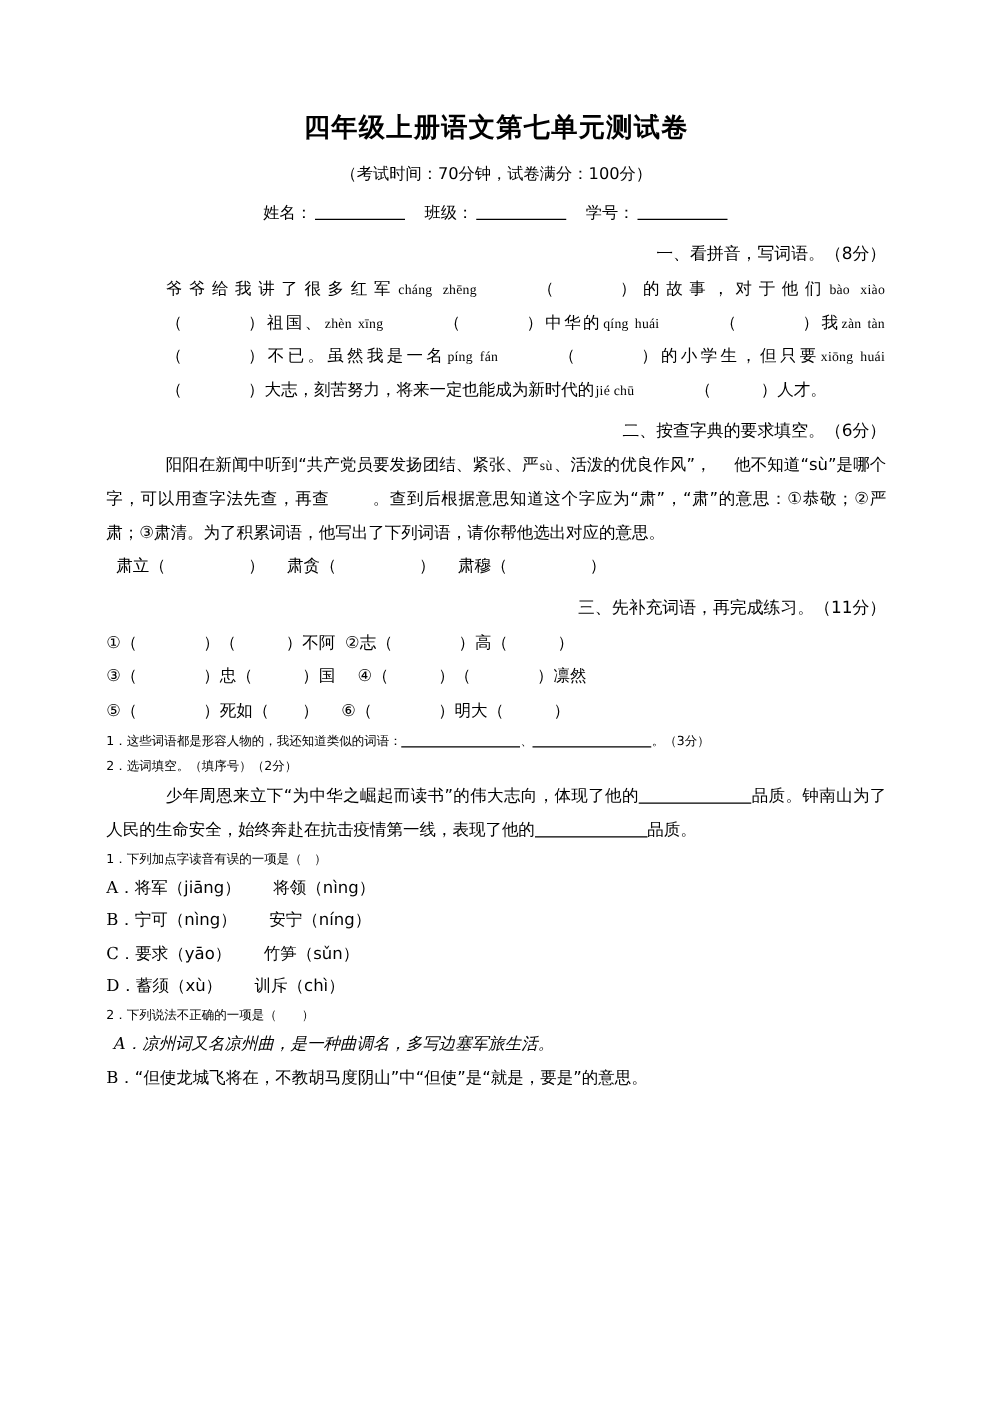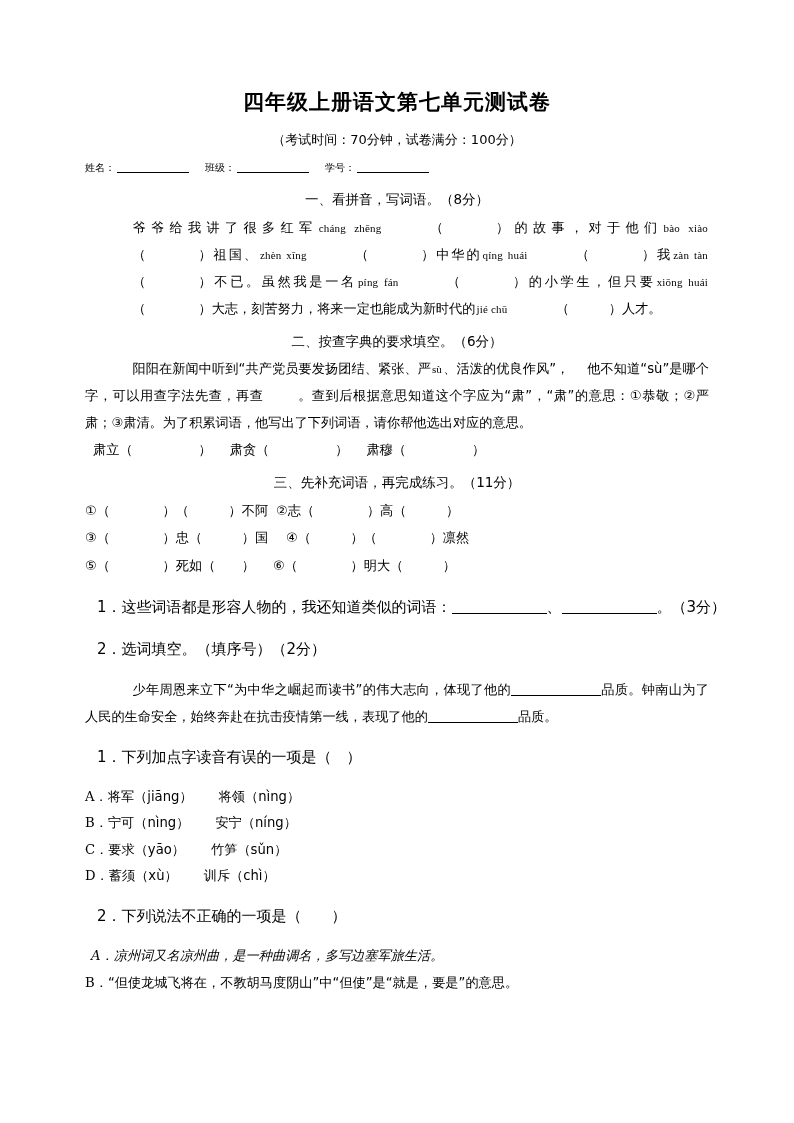--- a/index.html
+++ b/index.html
@@ -40,60 +40,60 @@
     line-height: 1.3;
     margin: 0 0 16px 0;
   }
   .doc-subtitle {
     text-align: center;
     font-size: 13px;
     line-height: 1.4;
     margin: 0 0 12px 0;
   }
   .idline {
-    text-align: left;
-    font-size: 10px;
+    text-align: center;
+    font-size: 13px;
     margin: 0 0 14px 0;
     white-space: nowrap;
   }
   .idline .blank {
     display: inline-block;
     border-bottom: 1px solid #000;
     width: 72px;
     height: 0.95em;
     vertical-align: -2px;
     margin: 0 2px;
   }
   .idline .gap { display:inline-block; width: 14px; }
 
   
   .sec-head {
     font-size: 13.5px;
     line-height: 1.5;
     margin: 9px 0 4px 0;
-    text-align: center;
+    text-align: right;
   }
   .para {
     font-size: 13.2px;
     line-height: 2.05;
     margin: 0;
     text-align: justify;
     text-justify: inter-ideograph;
   }
   .para.indent { text-indent: 3.6em; }
   .line {
     font-size: 13.2px;
     line-height: 2.05;
     margin: 0;
     white-space: nowrap;
   }
   .q-line {
-    font-size: 15px;
+    font-size: 10px;
     line-height: 2.0;
-    margin: 12px;
+    margin: 0;
     white-space: nowrap;
   }
   .opt-line {
     font-size: 13.2px;
     line-height: 2.0;
     margin: 0;
     white-space: nowrap;
   }
   .opt-line .opt-pad { display:inline-block; width: 26px; }
   .opt-line.sub { padding-left: 6px; font-style: italic; }

